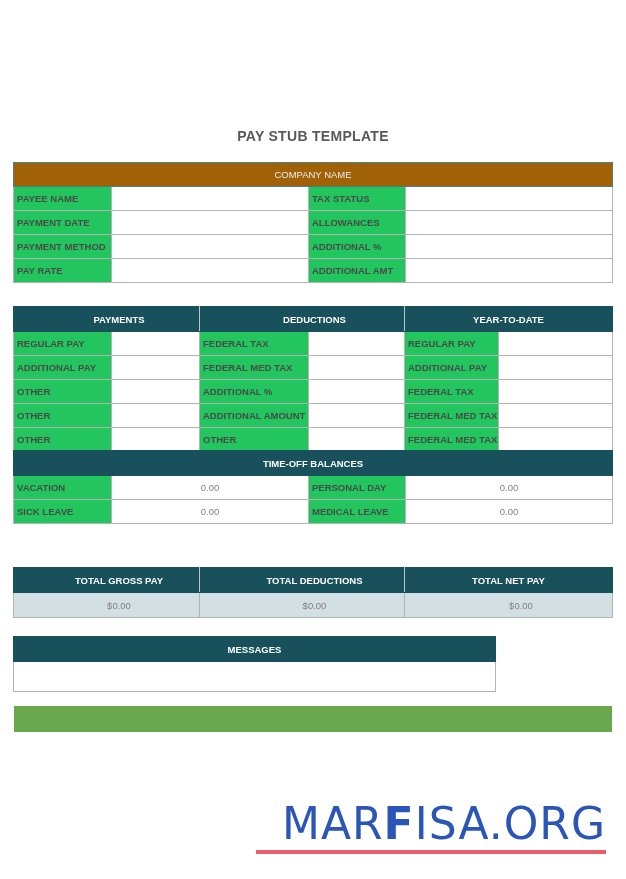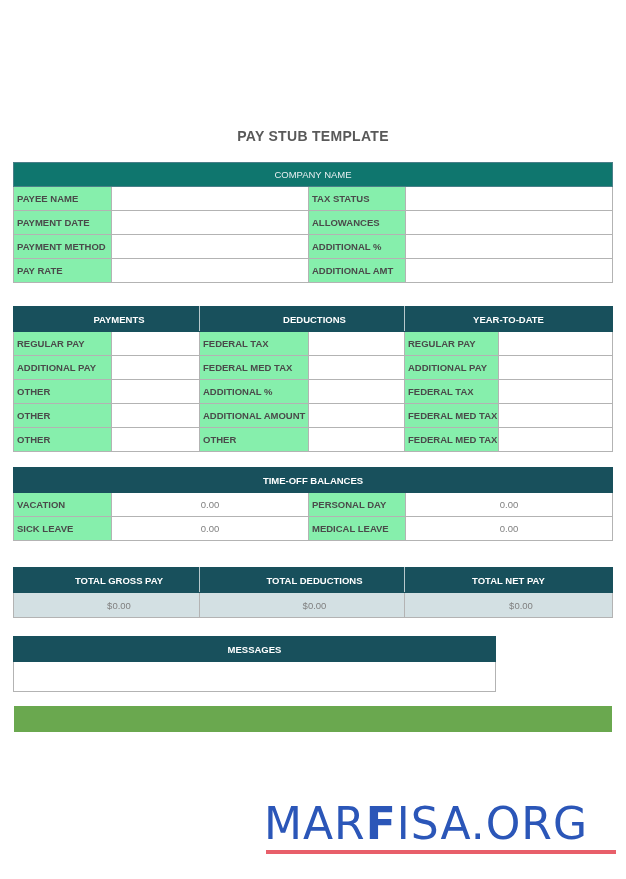--- a/index.html
+++ b/index.html
@@ -1,33 +1,33 @@
 <!DOCTYPE html>
 <html><head>
 <meta charset="utf-8">
 <style>
   html, body { margin: 0; padding: 0; background: #ffffff; }
   body { width: 626px; height: 879px; position: relative; font-family: "Liberation Sans", "DejaVu Sans", sans-serif; overflow: hidden; }
   .title { position: absolute; top: 128px; left: 0; width: 626px; text-align: center; font-size: 14px; font-weight: bold; color: #595959; letter-spacing: 0.3px; }
   table { border-collapse: collapse; position: absolute; left: 13px; width: 483px; table-layout: fixed; }
   td, th { border: 1px solid #b3b3b3; height: 24px; padding: 0 3px; font-size: 9.5px; box-sizing: border-box; white-space: nowrap; overflow: hidden; }
-  .lbl { background: #86efac; color: #4a4a4a; font-weight: bold; text-align: left; }
+  .lbl { background: #22c55e; color: #4a4a4a; font-weight: bold; text-align: left; }
   .val { background: #ffffff; color: #808080; text-align: center; }
-  .hdr-light { background: #0f766e; color: #e6eef0; font-weight: normal; text-align: center; height: 24px; border-color: #4a7f89; }
+  .hdr-light { background: #a16207; color: #e6eef0; font-weight: normal; text-align: center; height: 24px; border-color: #4a7f89; }
   .hdr-dark { background: #18505c; color: #ffffff; font-weight: bold; text-align: center; height: 25px; border-color: #18505c; }
   .hdr-dark.sep { border-right: 1px solid #b8c8cc; padding-left: 28px; }
   .tot { background: #d3e0e3; color: #808080; text-align: center; height: 25px; padding-left: 28px; }
   #t-info { top: 162px; }
   #t-pay { top: 306px; }
-  #t-timeoff { top: 467px; }
+  #t-timeoff { top: 450px; }
   #t-totals { top: 567px; }
   #t-msg { top: 636px; }
   .msg-body { height: 30px; background: #fff; }
   .green-bar { position: absolute; left: 14px; top: 706px; width: 598px; height: 26px; background: #6aa84f; }
-  .logo { position: absolute; left: 264px; top: 800px; width: 352px; height: 56px; }
+  .logo { position: absolute; left: 254px; top: 800px; width: 352px; height: 56px; text-align: right; }
   .logo-text { font-family: "DejaVu Sans", sans-serif; font-size: 44px; color: #2b56b8; letter-spacing: 1px; line-height: 48px; }
   .logo-text .b { font-weight: bold; }
   .logo-underline { position: absolute; left: 2px; top: 50px; width: 350px; height: 4px; background: #e85f6a; }
 </style>
 </head>
 <body>
 
 <div class="title">PAY STUB TEMPLATE</div>
 
 <table id="t-info">

